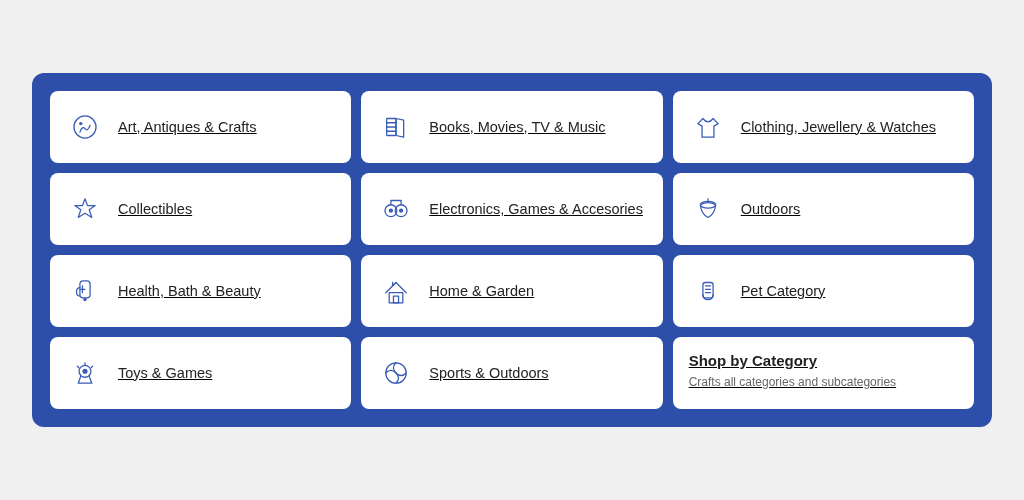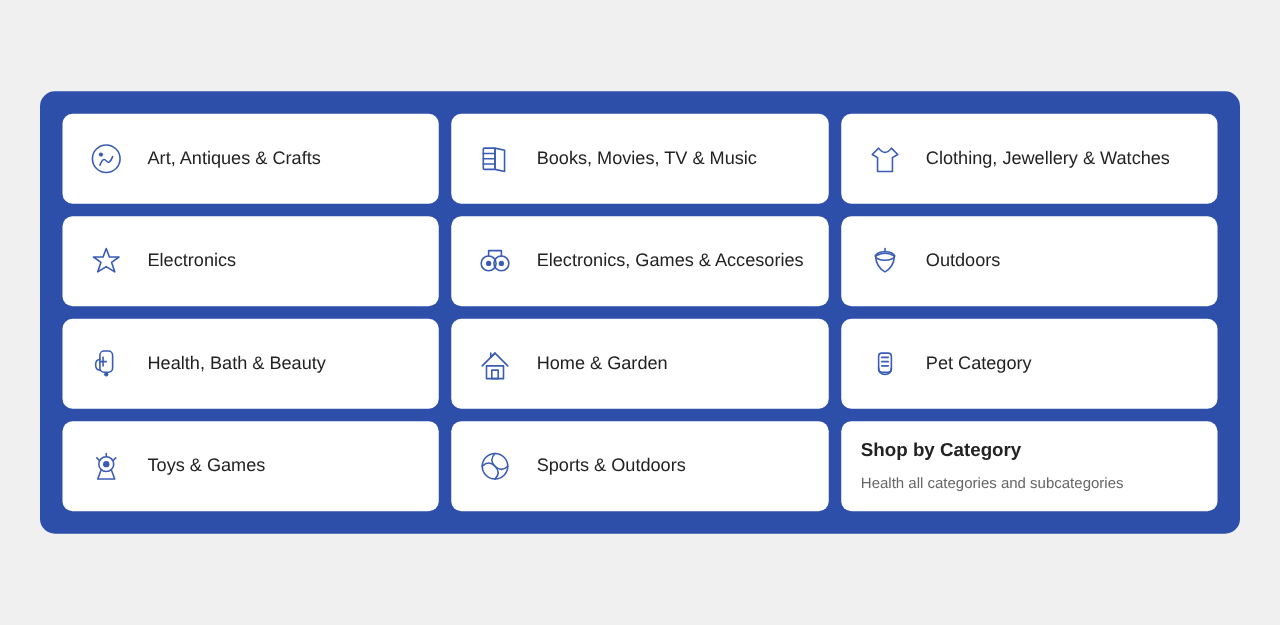--- a/index.html
+++ b/index.html
@@ -10,20 +10,21 @@
       justify-content: center;
       width: 1024px;
       height: 500px;
       font-family: Arial, sans-serif;
     }
     .container {
       background: #2d4faa;
       border-radius: 12px;
       padding: 18px;
       width: 960px;
+      text-decoration: underline;
     }
     .grid {
       display: grid;
       grid-template-columns: repeat(3, 1fr);
       gap: 10px;
     }
     .card {
       background: #fff;
       border-radius: 8px;
       display: flex;
@@ -52,21 +53,21 @@
     }
     .card-label {
       font-size: 14.5px;
       font-weight: 500;
       color: #222;
       line-height: 1.3;
     }
     .card-special {
       flex-direction: column;
       align-items: flex-start;
-      justify-content: space-between;
+      justify-content: flex-start;
       gap: 4px;
     }
     .card-special .card-label {
       font-weight: 700;
       font-size: 15px;
     }
     .card-special .card-sublabel {
       font-size: 12px;
       color: #666;
       line-height: 1.3;
@@ -106,21 +107,21 @@
           </svg>
         </span>
       <span class="card-label">Clothing, Jewellery &amp; Watches</span>
     </div>
       <div class="card">
       <span class="card-icon">
           <svg viewBox="0 0 40 40">
             <polygon points="20,8 23,16 32,16 25,21 28,30 20,25 12,30 15,21 8,16 17,16"></polygon>
           </svg>
         </span>
-      <span class="card-label">Electronics</span>
+      <span class="card-label">Collectibles</span>
     </div>
       <div class="card">
       <span class="card-icon">
           <svg viewBox="0 0 40 40">
             <circle cx="14" cy="22" r="7"></circle>
             <circle cx="26" cy="22" r="7"></circle>
             <path d="M14 15 L14 10 M26 15 L26 10 M14 10 L26 10"></path>
             <circle cx="14" cy="22" r="2.5" fill="#3a5cb5" stroke="none"></circle>
             <circle cx="26" cy="22" r="2.5" fill="#3a5cb5" stroke="none"></circle>
           </svg>
@@ -188,16 +189,16 @@
           <svg viewBox="0 0 40 40">
             <circle cx="20" cy="20" r="12"></circle>
             <path d="M8 20 Q14 14 20 20 Q26 26 32 20"></path>
             <path d="M20 8 Q14 14 20 20 Q26 26 20 32"></path>
           </svg>
         </span>
       <span class="card-label">Sports &amp; Outdoors</span>
     </div>
       <div class="card card-special">
       <span class="card-label">Shop by Category</span>
-      <span class="card-sublabel">Health all categories and subcategories</span>
+      <span class="card-sublabel">Crafts all categories and subcategories</span>
     </div>
     </div>
 </div>
 
 </body></html>

